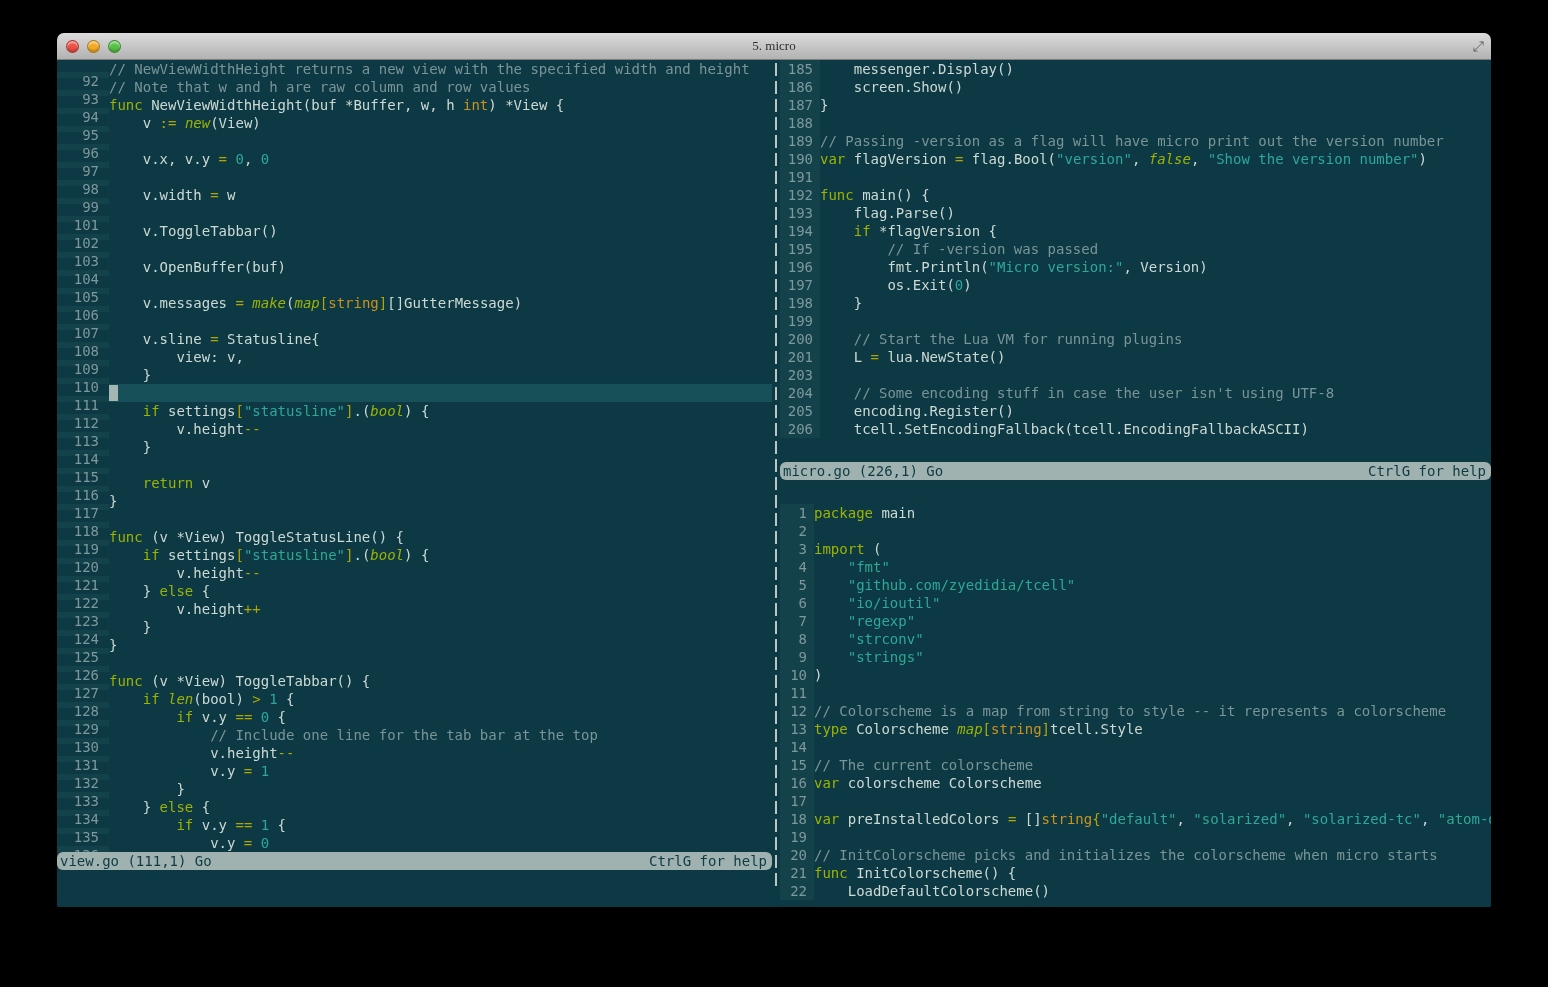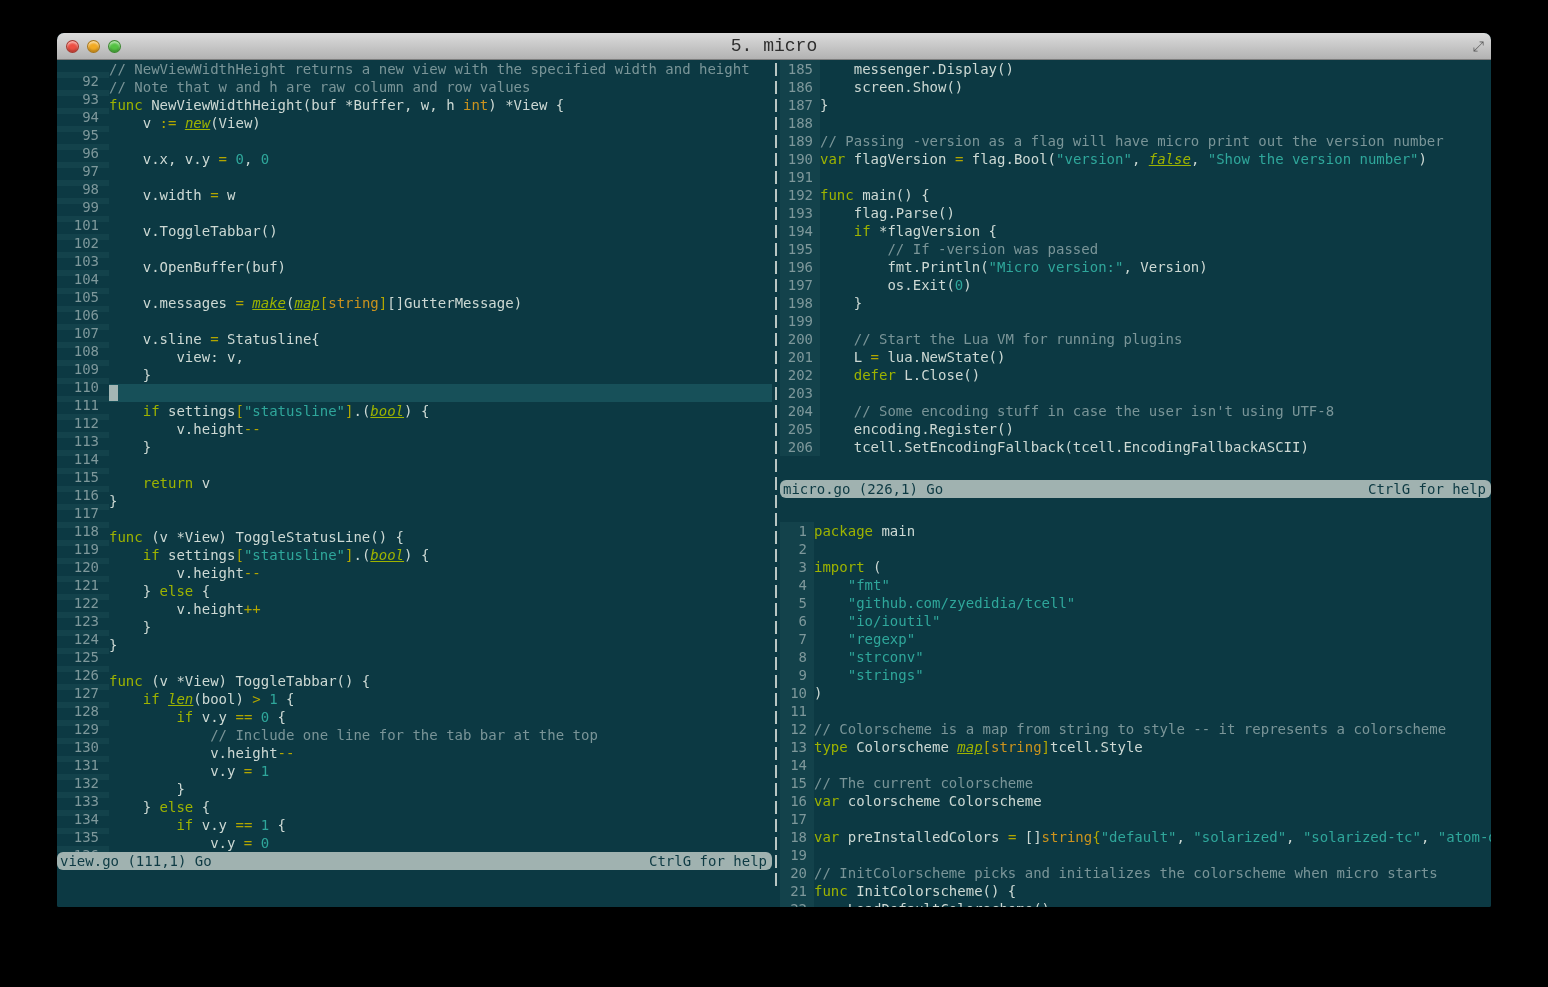--- a/index.html
+++ b/index.html
@@ -24,21 +24,21 @@
   .traffic { position:absolute; left:9px; top:7px; display:flex; gap:8px; }
   .light {
     width:13px; height:13px; border-radius:50%;
     border:1px solid rgba(0,0,0,.3);
     box-shadow: inset 0 2px 2px rgba(255,255,255,.55), inset 0 -2px 2px rgba(0,0,0,.22);
   }
   .light.red    { background:var(--light-red,#ed4f43); }
   .light.yellow { background:var(--light-yellow,#f2aa23); }
   .light.green  { background:var(--light-green,#54c243); }
   .title {
-    font-family:Liberation Mono, monospace; font-size:18px;
+    font-family:Liberation Serif, serif; font-size:13px;
     color:var(--title-text,#2e2e2e);
   }
   .resize-glyph {
     position:absolute; right:7px; top:5px; font-size:14px; line-height:16px;
     color:#5a5a5a; font-family:"DejaVu Sans", sans-serif;
   }
   
   .main { display:flex; height:828px; }
   .col-left  { width:715px; display:flex; flex-direction:column; }
   .col-right { width:719px; position:relative; padding-left:8px; display:flex; flex-direction:column;gap:24px; }
@@ -59,21 +59,21 @@
   .pane-bottomright .gutter { width:34px; padding-right:7px; }
   .code { flex:1; overflow:hidden; color:var(--fg,#cdd9d4); }
   .row.current .code { background:var(--current-line-bg,#175059); }
   .cursor {
     display:inline-block; width:9px; height:16px; margin-top:1px;
     background:var(--cursor,#a4b6b4); vertical-align:top;
   }
   
   .t-tx  { color:var(--fg,#cdd9d4); }
   .t-kw  { color:var(--keyword,#9db300); }
-  .t-bi  { color:var(--builtin,#9db300); font-style:italic;text-decoration:underline; }
+  .t-bi  { color:var(--builtin,#9db300); font-style:italic; }
   .t-ty  { color:var(--type,#cb931d); }
   .t-str { color:var(--string,#2fa79b); }
   .t-num { color:var(--number,#2fa79b); }
   .t-cm  { color:var(--comment,#7a9598); }
   .t-op  { color:var(--operator,#b2a600); }
   
   .statusbar {
     height:18px; flex:none;
     background:var(--status-bg,#a0b2b0); color:var(--status-fg,#0d3a43);
     font-size:14px; line-height:18px; white-space:pre;
@@ -164,21 +164,20 @@
           <div class="row"><span class="gutter">192</span><span class="code"><span class="t-kw">func</span><span class="t-tx"> main() {</span></span></div>
           <div class="row"><span class="gutter">193</span><span class="code"><span class="t-tx">    flag.Parse()</span></span></div>
           <div class="row"><span class="gutter">194</span><span class="code"><span class="t-tx">    </span><span class="t-kw">if</span><span class="t-tx"> *flagVersion {</span></span></div>
           <div class="row"><span class="gutter">195</span><span class="code"><span class="t-cm">        // If -version was passed</span></span></div>
           <div class="row"><span class="gutter">196</span><span class="code"><span class="t-tx">        fmt.Println(</span><span class="t-str">"Micro version:"</span><span class="t-tx">, Version)</span></span></div>
           <div class="row"><span class="gutter">197</span><span class="code"><span class="t-tx">        os.Exit(</span><span class="t-num">0</span><span class="t-tx">)</span></span></div>
           <div class="row"><span class="gutter">198</span><span class="code"><span class="t-tx">    }</span></span></div>
           <div class="row"><span class="gutter">199</span><span class="code"></span></div>
           <div class="row"><span class="gutter">200</span><span class="code"><span class="t-cm">    // Start the Lua VM for running plugins</span></span></div>
           <div class="row"><span class="gutter">201</span><span class="code"><span class="t-tx">    L </span><span class="t-op">=</span><span class="t-tx"> lua.NewState()</span></span></div>
-          <div class="row"><span class="gutter">202</span><span class="code"><span class="t-tx">    </span><span class="t-kw">defer</span><span class="t-tx"> L.Close()</span></span></div>
           <div class="row"><span class="gutter">203</span><span class="code"></span></div>
           <div class="row"><span class="gutter">204</span><span class="code"><span class="t-cm">    // Some encoding stuff in case the user isn't using UTF-8</span></span></div>
           <div class="row"><span class="gutter">205</span><span class="code"><span class="t-tx">    encoding.Register()</span></span></div>
           <div class="row"><span class="gutter">206</span><span class="code"><span class="t-tx">    tcell.SetEncodingFallback(tcell.EncodingFallbackASCII)</span></span></div>
         </div>
       <div class="statusbar">
         <span>micro.go (226,1) Go</span>
         <span>CtrlG for help</span>
       </div>
       <div class="pane pane-bottomright">

